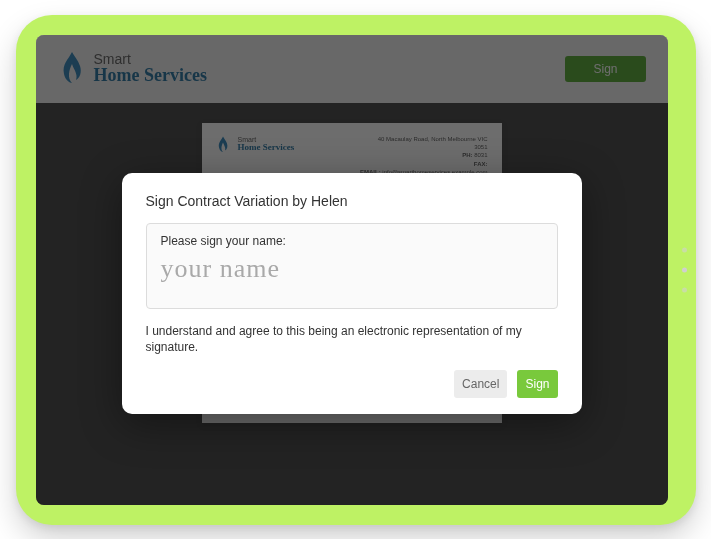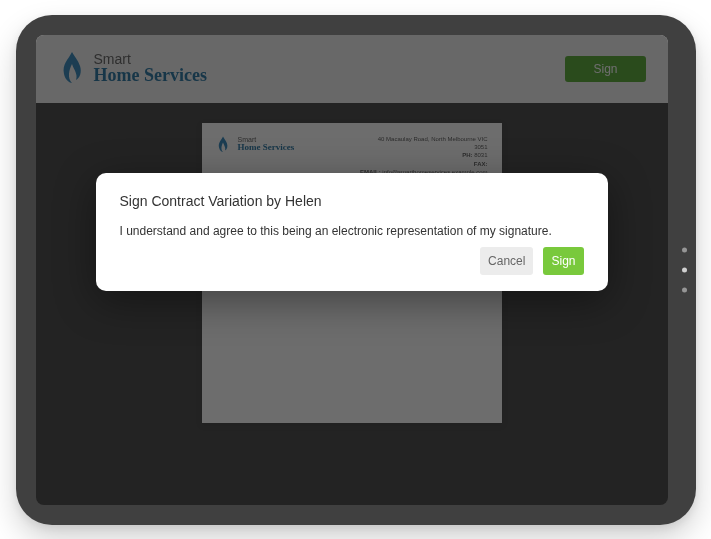--- a/index.html
+++ b/index.html
@@ -12,21 +12,21 @@
     display: flex;
     align-items: center;
     justify-content: center;
   }
   
   
   .tablet {
     position: relative;
     width: 680px;
     height: 510px;
-    background: #404040;
+    background: #bef264;
     border-radius: 36px;
     box-shadow: 0 14px 30px rgba(0,0,0,0.18), 0 3px 8px rgba(0,0,0,0.08);
     padding: 20px 28px 20px 20px;
   }
   .tablet::after {
     content: "";
     position: absolute;
     right: 9px;
     top: 50%;
     width: 5px;
@@ -105,21 +105,21 @@
     inset: 0;
     background: rgba(20,20,20,0.62);
   }
   
   
   .modal {
     position: absolute;
     top: 138px;
     left: 50%;
     transform: translateX(-50%);
-    width: 512px;
+    width: 460px;
     background: #fff;
     border-radius: 10px;
     box-shadow: 0 10px 40px rgba(0,0,0,0.4);
     padding: 20px 24px 16px;
   }
   .modal-title {
     font-size: 14px;
     color: #333;
     margin-bottom: 14px;
   }
@@ -143,21 +143,21 @@
     color: #a9a9a9;
     letter-spacing: 1px;
     outline: none;
     cursor: text;
     line-height: 1;
   }
   .consent {
     font-size: 12px;
     color: #333;
     line-height: 1.4;
-    margin-bottom: 8px;
+    margin-bottom: 14px;
   }
   .modal-actions {
     display: flex;
     justify-content: flex-end;
     gap: 10px;
   }
   .btn {
     border: none;
     border-radius: 3px;
     padding: 7px 8px;
@@ -215,20 +215,24 @@
             <div><b>FAX:</b></div>
             <div><b>EMAIL:</b> <span>info@smarthomeservices.example.com</span></div>
           </div>
         </div>
       </div>
 
       <div class="overlay"></div>
 
       <div class="modal">
         <div class="modal-title">Sign Contract Variation by Helen</div>
+        <div class="sign-box">
+          <div class="sign-label">Please sign your name:</div>
+          <div class="sign-field" contenteditable="true" style="">your name</div>
+        </div>
         <div class="consent">I understand and agree to this being an electronic representation of my signature.</div>
         <div class="modal-actions">
           <button class="btn btn-cancel">Cancel</button>
           <button class="btn btn-sign">Sign</button>
         </div>
       </div>
 
     </div>
   </div>
 </div>

